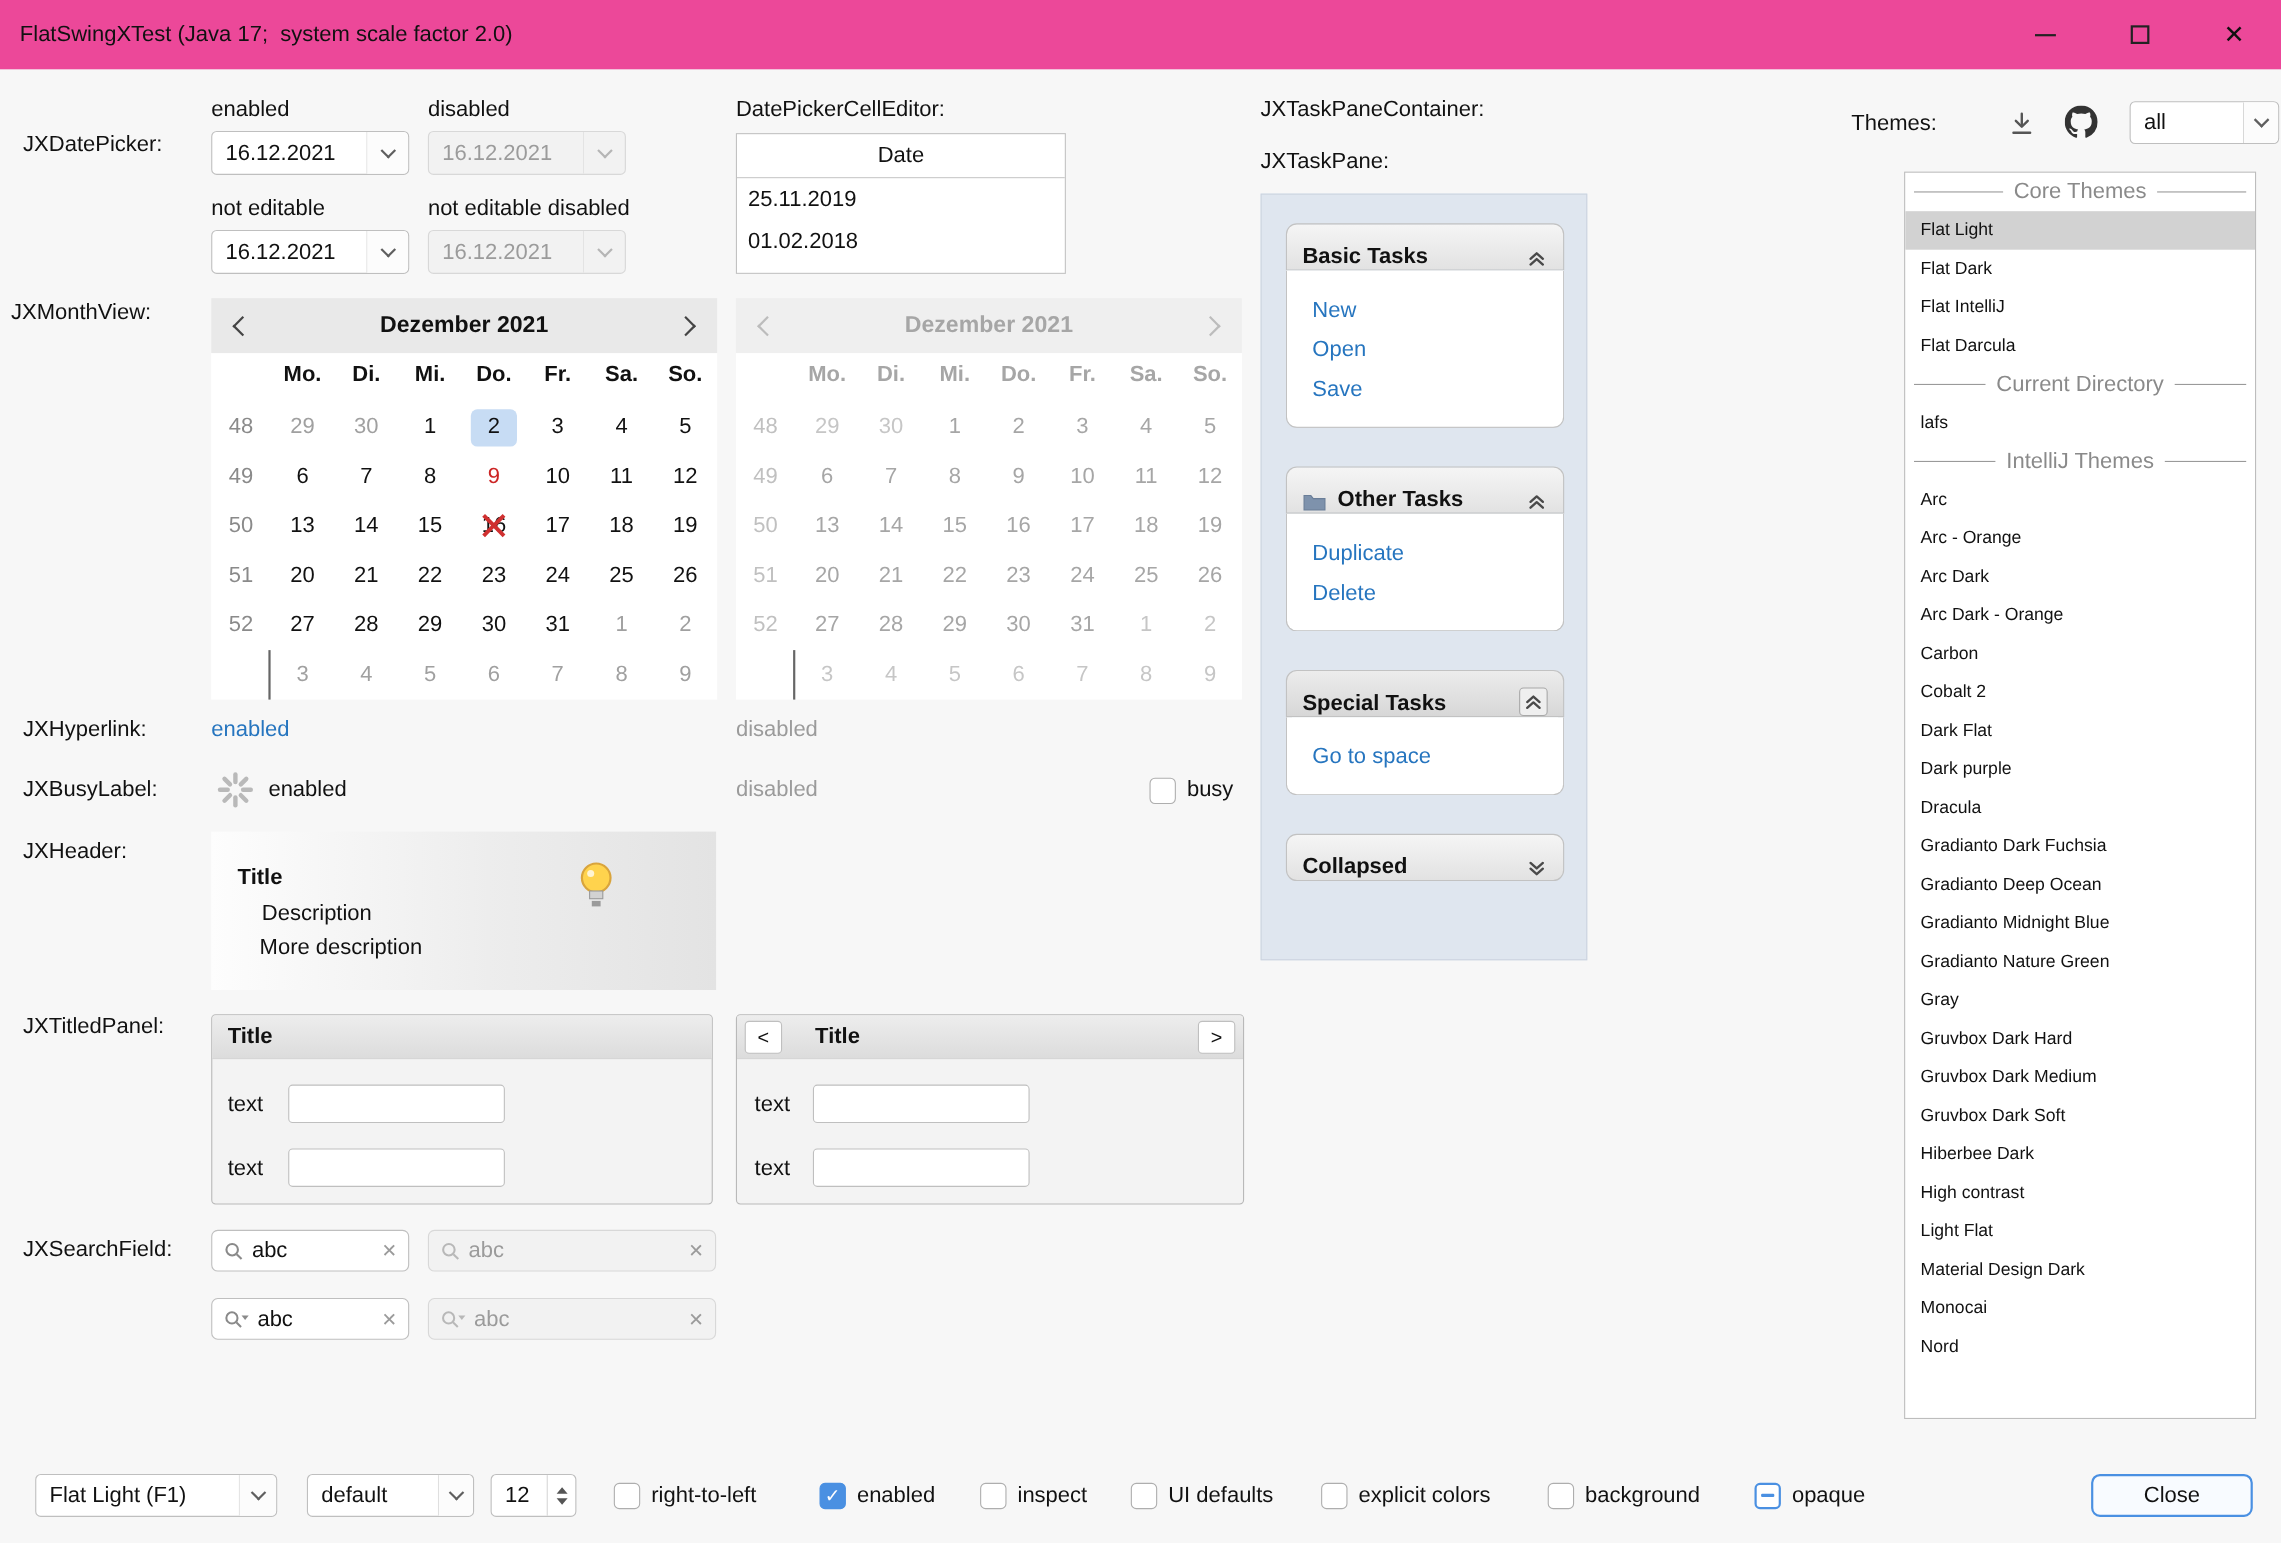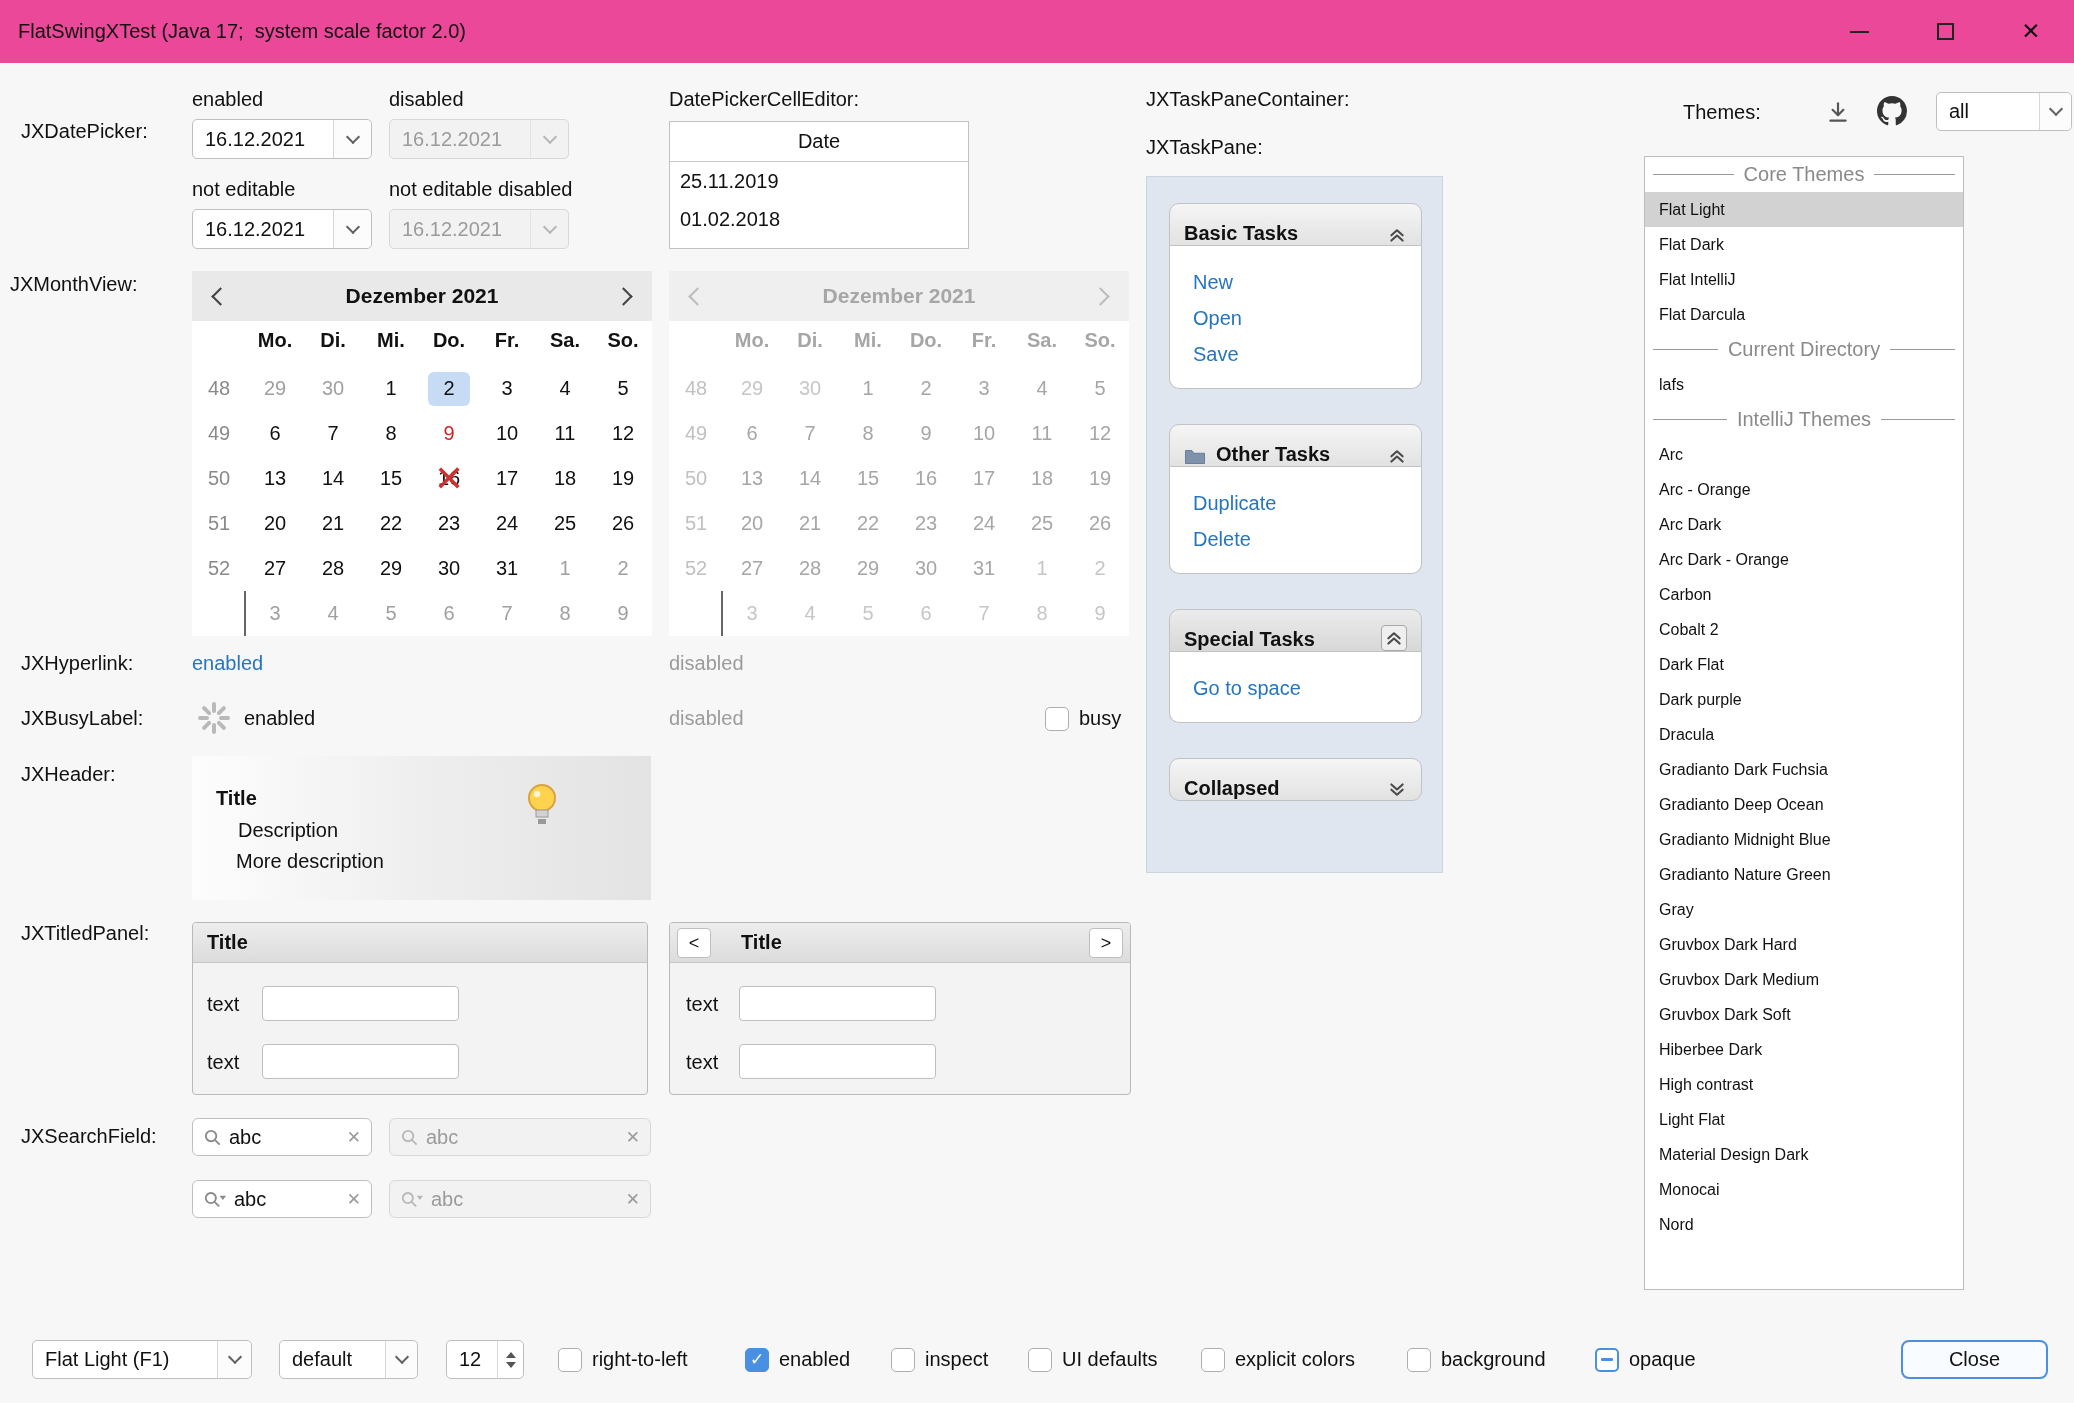--- a/index.html
+++ b/index.html
@@ -649,21 +649,21 @@
     <svg width="30" height="30" viewBox="0 0 16 16" fill="#333">
         <path d="M8 0C3.58 0 0 3.58 0 8c0 3.54 2.29 6.53 5.47 7.59.4.07.55-.17.55-.38 0-.19-.01-.82-.01-1.49-2.01.37-2.53-.49-2.69-.94-.09-.23-.48-.94-.82-1.13-.28-.15-.68-.52-.01-.53.63-.01 1.08.58 1.23.82.72 1.21 1.87.87 2.33.66.07-.52.28-.87.51-1.07-1.78-.2-3.64-.89-3.64-3.95 0-.87.31-1.59.82-2.15-.08-.2-.36-1.02.08-2.12 0 0 .67-.21 2.2.82.64-.18 1.32-.27 2-.27s1.36.09 2 .27c1.53-1.04 2.2-.82 2.2-.82.44 1.1.16 1.92.08 2.12.51.56.82 1.27.82 2.15 0 3.07-1.87 3.75-3.65 3.95.29.25.54.73.54 1.48 0 1.07-.01 1.93-.01 2.2 0 .21.15.46.55.38A8.01 8.01 0 0 0 16 8c0-4.42-3.58-8-8-8z"></path>
       </svg>
   </span>
   <div class="combo" style="left:1936px;top:92px;width:136px;height:39px">
     <span class="cval">all</span>
     <span class="carr noarrsep" style="width:32px">
         <span class="chev"></span>
       </span>
   </div>
-  <div class="themes-list" style="left:1644px;top:156px;width:320px;height:1134px">
+  <div class="themes-list" style="left:1731px;top:156px;width:320px;height:1134px">
       <div class="tsep">Core Themes</div>
       <div class="titem sel">Flat Light</div>
       <div class="titem">Flat Dark</div>
       <div class="titem">Flat IntelliJ</div>
       <div class="titem">Flat Darcula</div>
       <div class="tsep">Current Directory</div>
       <div class="titem">lafs</div>
       <div class="tsep">IntelliJ Themes</div>
       <div class="titem">Arc</div>
       <div class="titem">Arc - Orange</div>
@@ -689,21 +689,21 @@
       <div class="titem">Monocai</div>
       <div class="titem">Nord</div>
     </div>
 
   <div class="combo" style="left:32px;top:1340px;width:220px;height:39px">
     <span class="cval">Flat Light (F1)</span>
     <span class="carr noarrsep" style="width:34px">
         <span class="chev"></span>
       </span>
   </div>
-  <div class="combo" style="left:279px;top:1340px;width:139px;height:39px">
+  <div class="combo" style="left:279px;top:1340px;width:152px;height:39px">
     <span class="cval">default</span>
     <span class="carr noarrsep" style="width:32px">
         <span class="chev"></span>
       </span>
   </div>
   <div class="spin" style="left:446px;top:1340px;width:78px">
     <span class="sval">12</span>
     <span class="sarrows">
       <span class="tri-up"></span>
       <span class="tri-down"></span>

